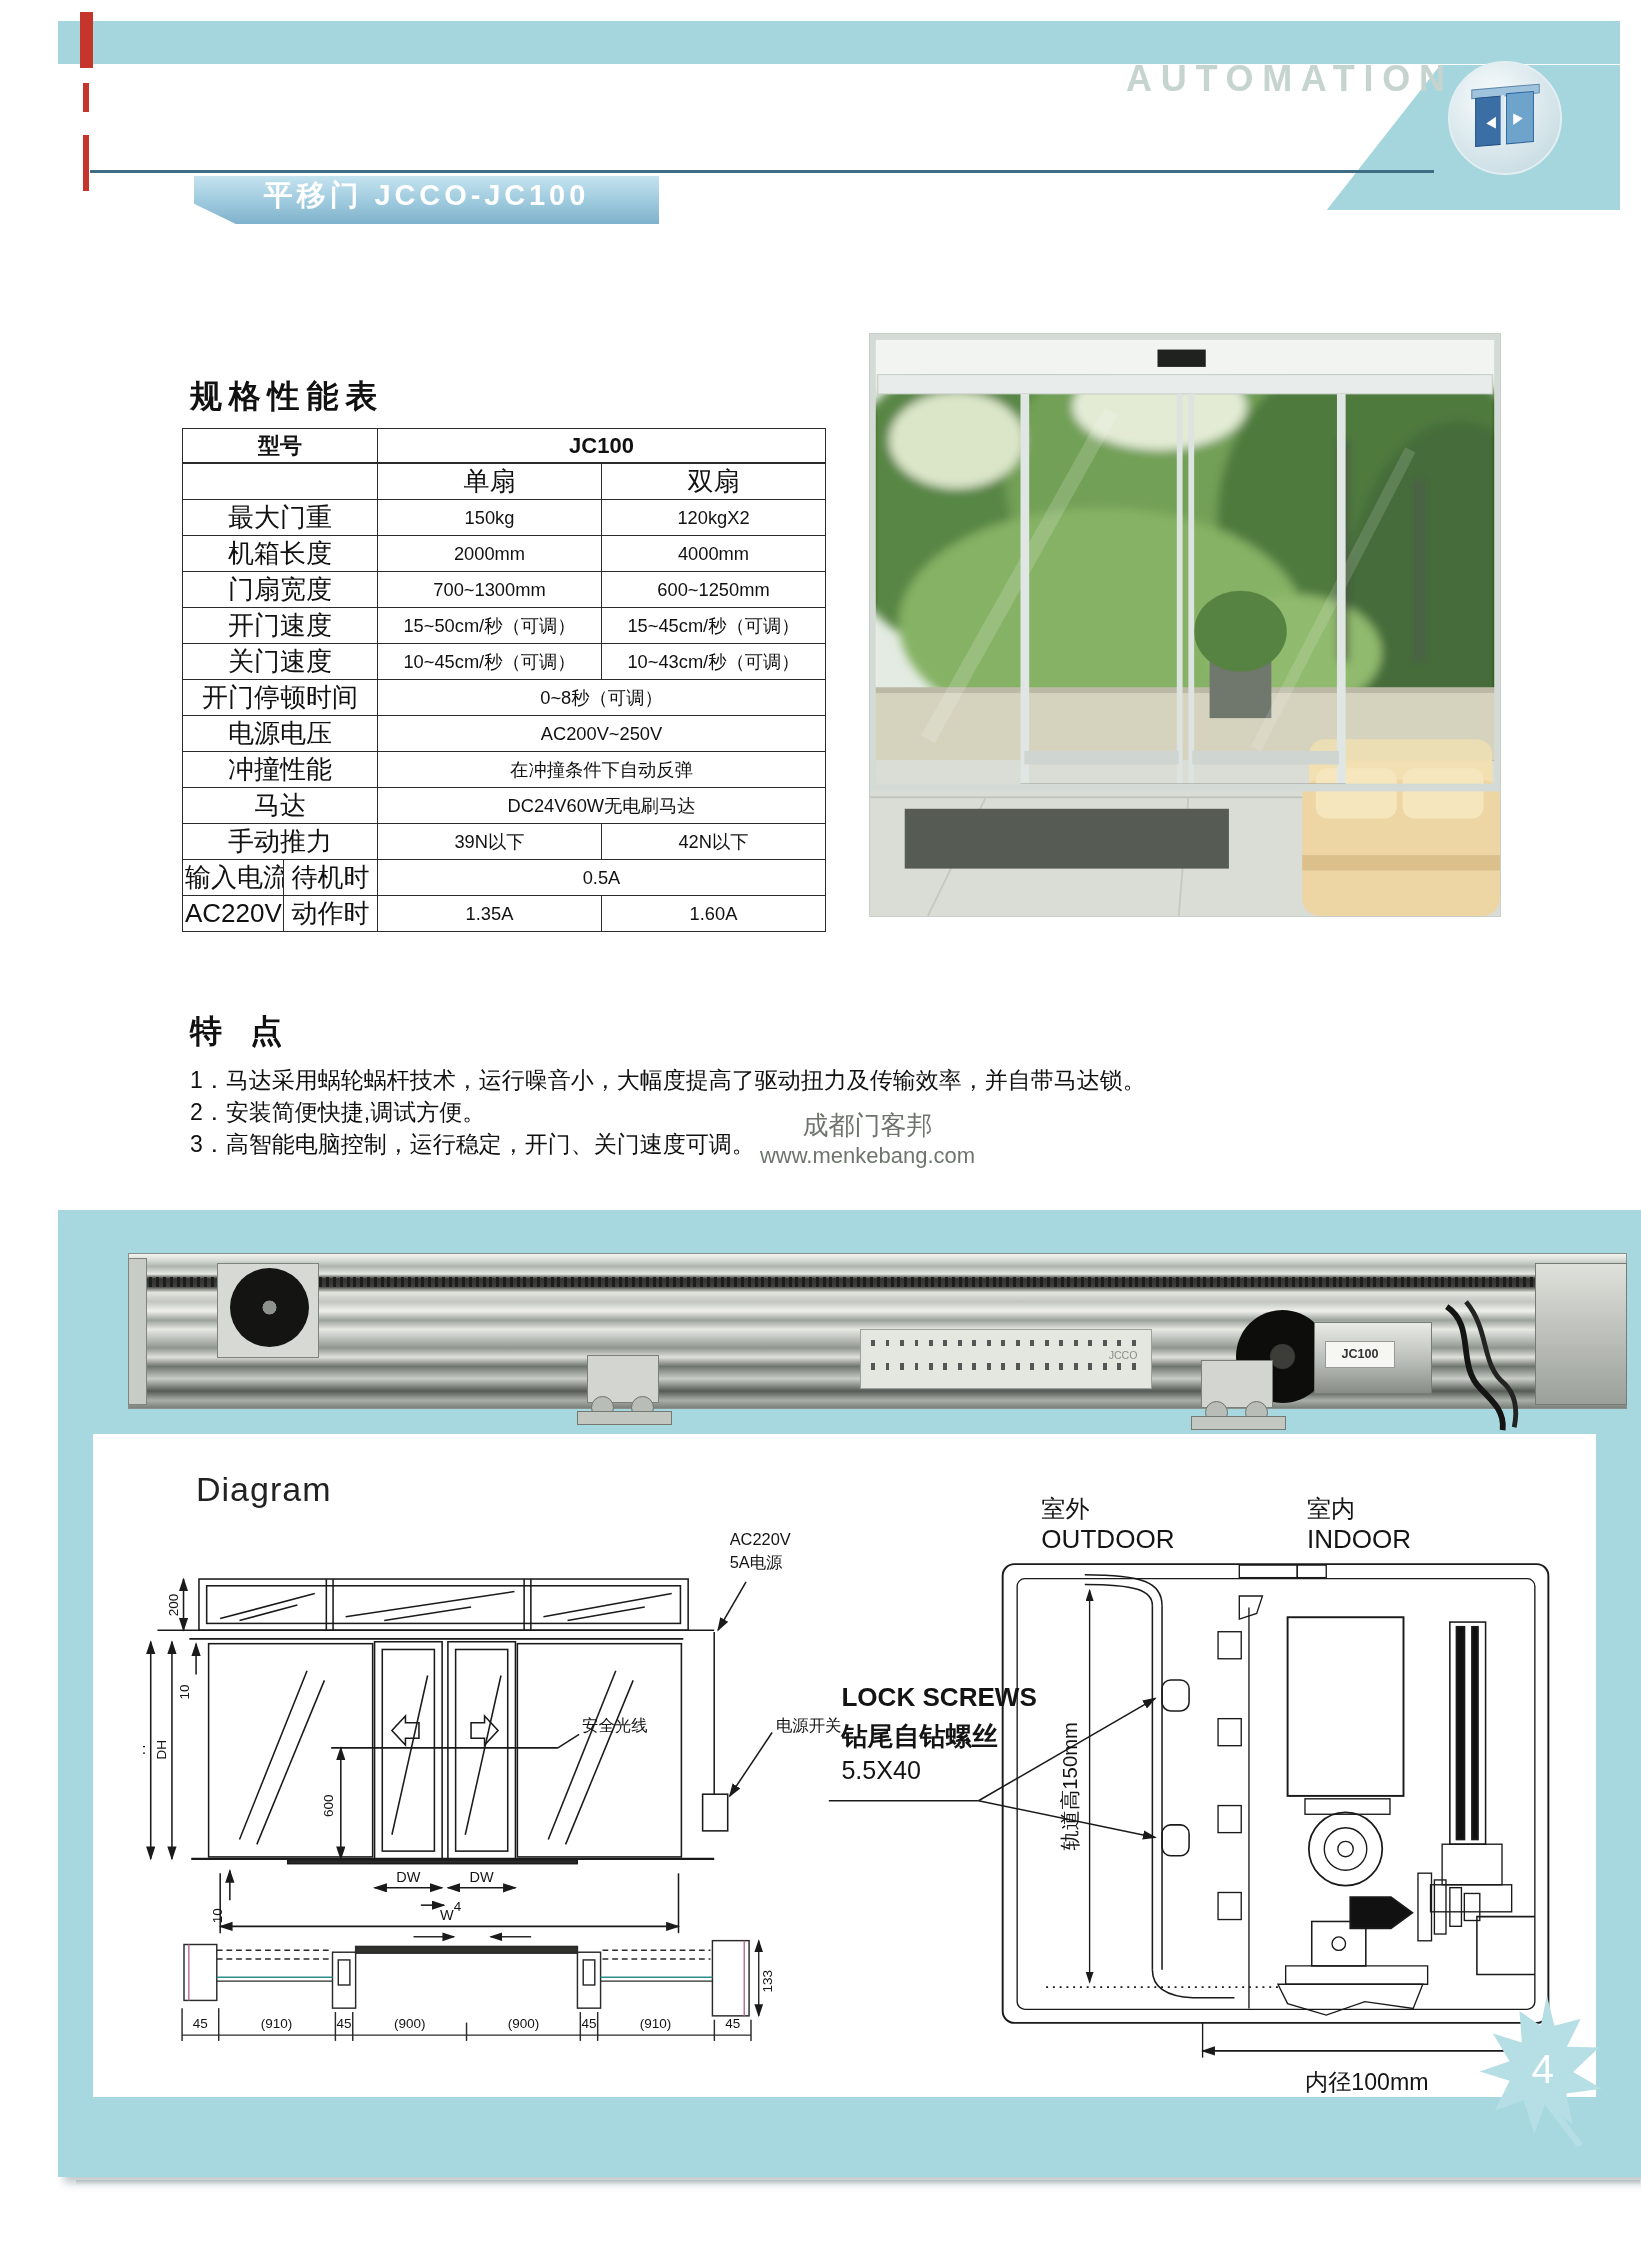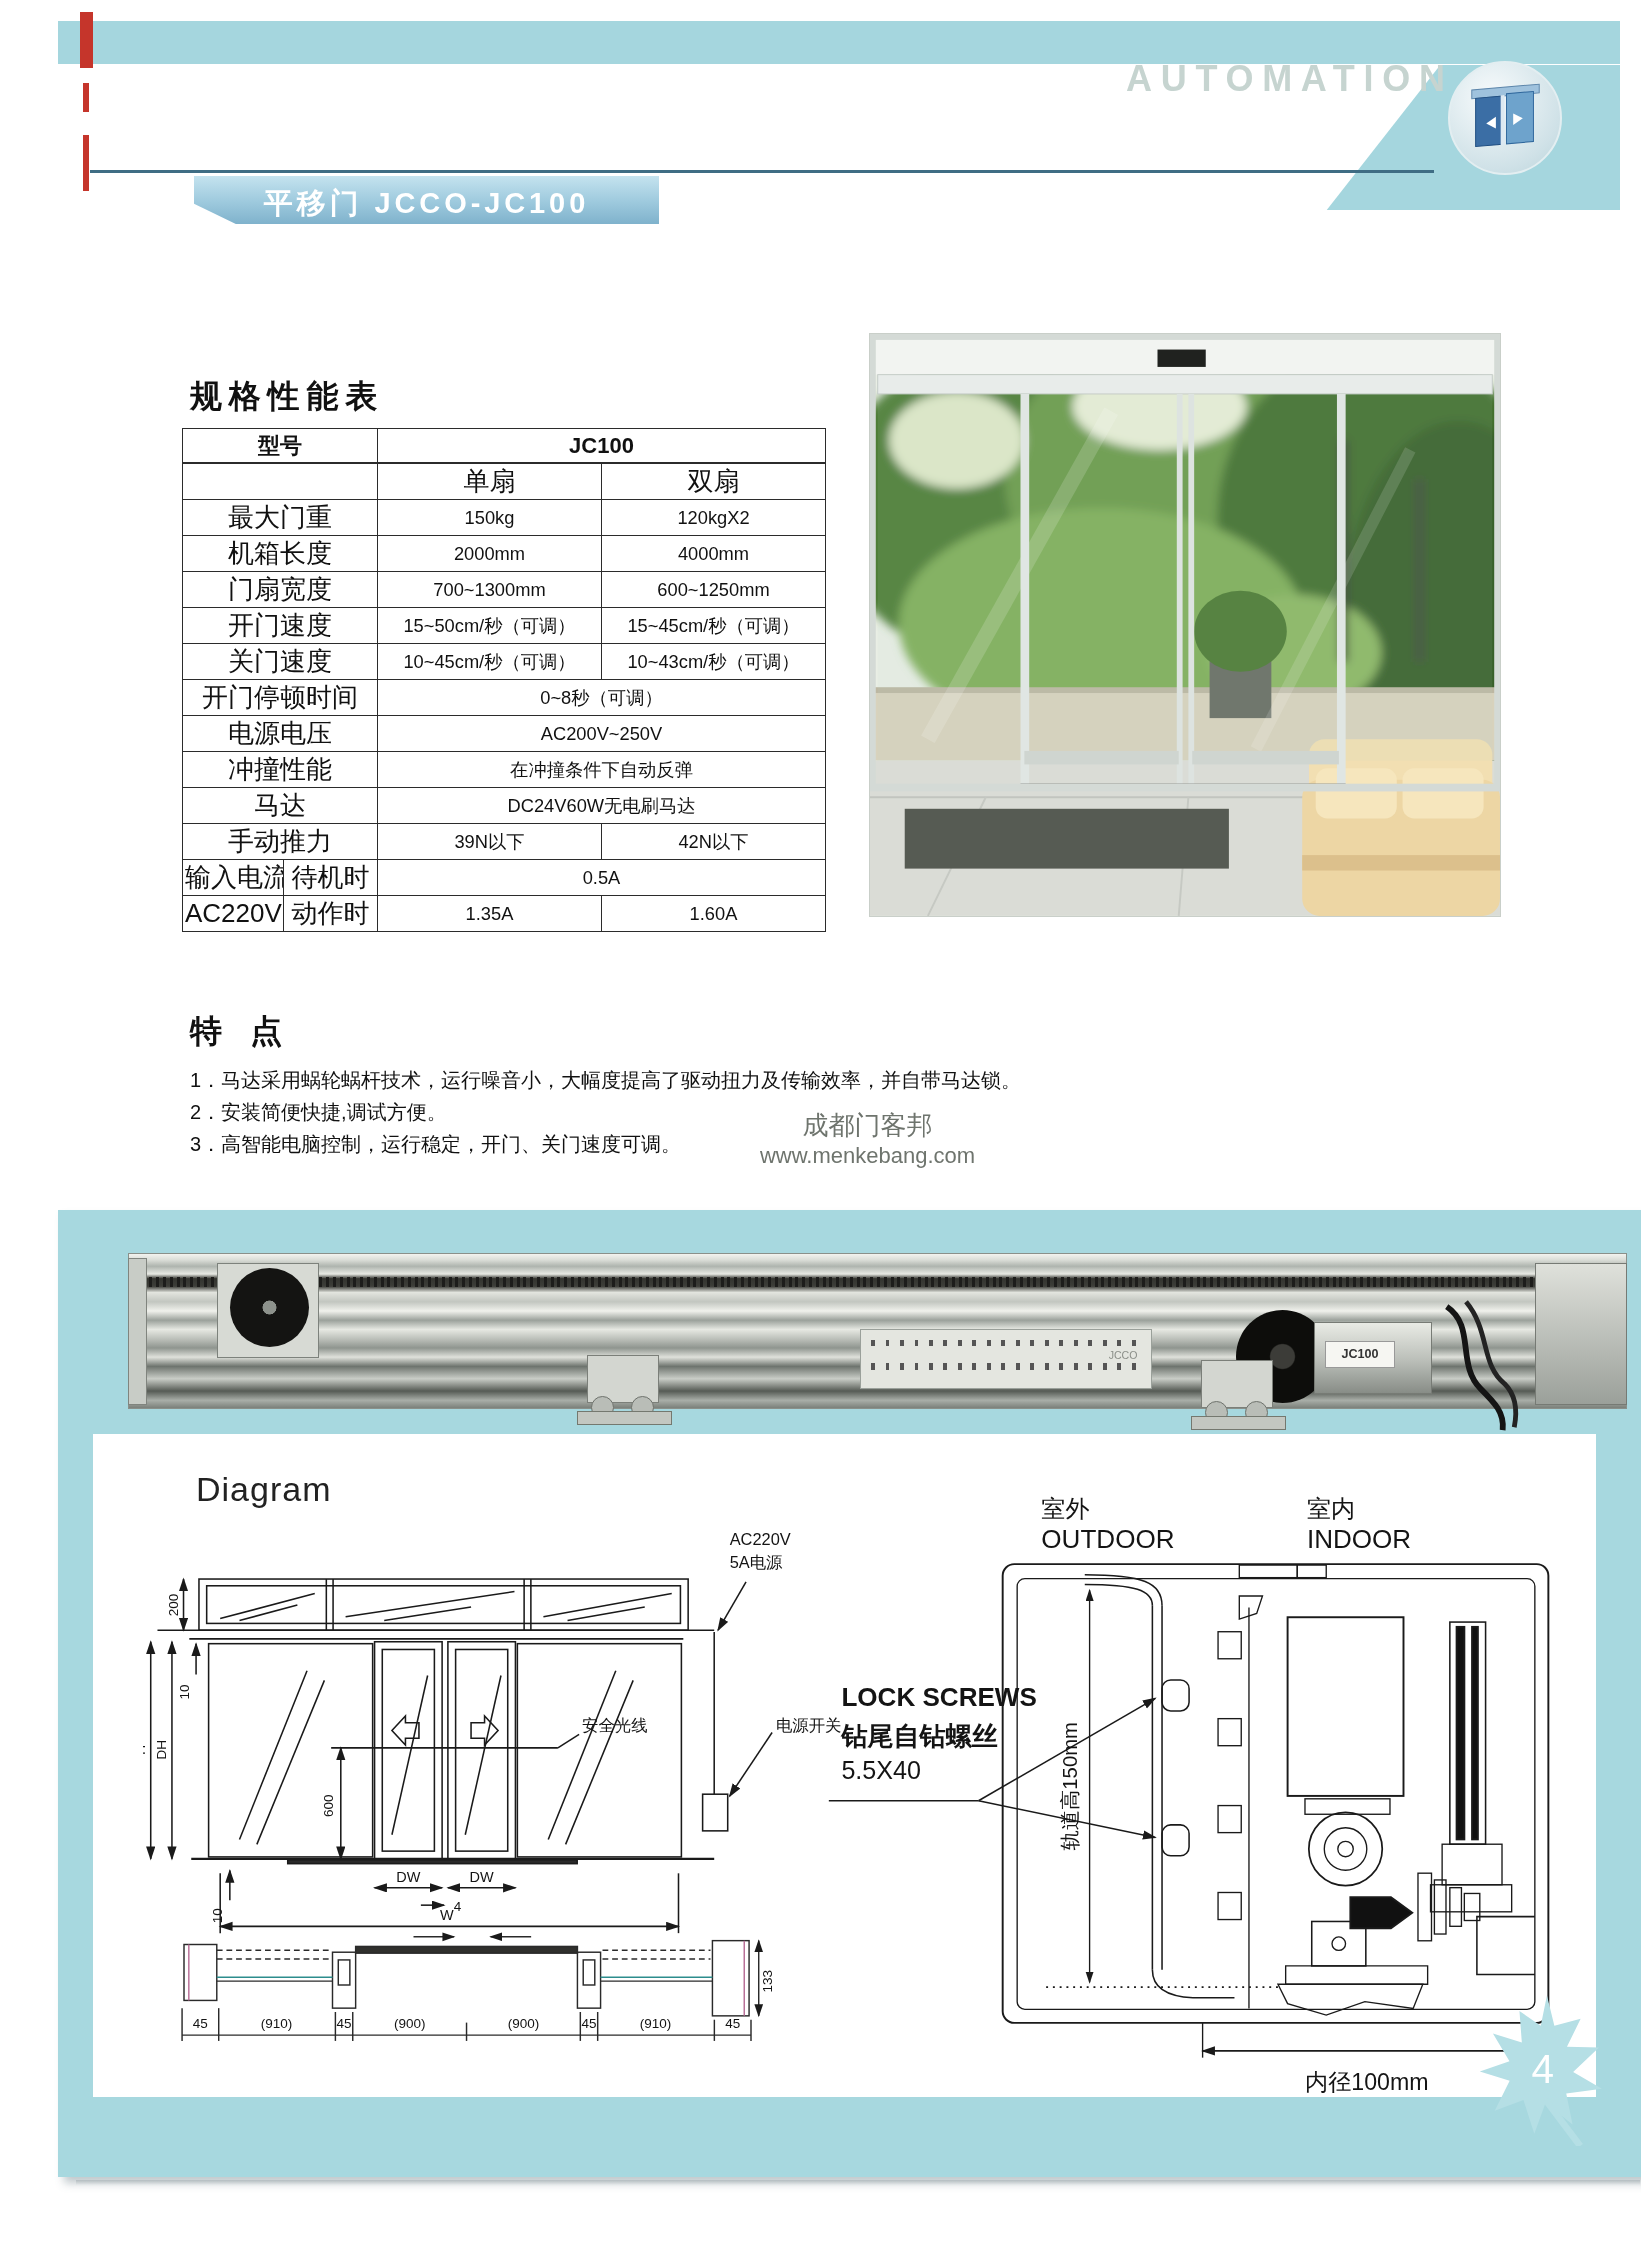--- a/index.html
+++ b/index.html
@@ -15,36 +15,36 @@
   .rule-line{left:53px;top:170px;width:1344px;height:2.9px;background:#3f6d84;}
   .badge{left:1411px;top:61px;width:110px;height:110px;border-radius:50%;
          background:radial-gradient(circle at 38% 32%,#f8fbfc,#cfe1e7 70%,#b9d3da);
          border:2.9px solid #e3eef1;display:flex;align-items:center;justify-content:center;}
   .redmark1{left:43px;top:11.6px;width:12.6px;height:56px;background:#c5352b;}
   .redmark2{left:46px;top:83px;width:5.8px;height:29px;background:#c5352b;}
   .redmark3{left:46px;top:135px;width:5.8px;height:56px;background:#c5352b;}
   .ribbon{left:157px;top:176px;width:465px;height:48px;
           background:linear-gradient(180deg,#c4e3ef 0%,#9dc9dd 55%,#7fb2cc 100%);
           clip-path:polygon(0 0,100% 0,100% 100%,9% 100%,0 58%);
-          display:flex;align-items:flex-end;justify-content:center;}
+          display:flex;align-items:flex-start;justify-content:center;}
   .ribbon span{color:#fff;font-size:29px;font-weight:bold;letter-spacing:3.9px;}
 
   
   .spec-heading{left:153px;top:375px;font-size:32px;font-weight:bold;letter-spacing:6.8px;}
   table.spec{left:145px;top:428px;position:absolute;border-collapse:collapse;table-layout:fixed;
              width:643px;font-size:18.3px;}
   table.spec td{border:1.9px solid #2b2b2b;text-align:center;vertical-align:middle;height:30px;
                 padding:0 1.9px;white-space:nowrap;overflow:hidden;}
   table.spec .lbl{font-weight:normal;font-size:26px;}
   table.spec .hdr{font-weight:bold;font-size:22px;height:33px;border-bottom-width:2.9px;}
   .photo-wrap{left:832px;top:333px;width:630px;height:582px;border:1px solid #c9cfc9;}
 
   
   .feat-heading{left:153px;top:1010px;font-size:32px;font-weight:bold;letter-spacing:9.7px;text-align:right;}
-  .feat-list{left:153px;top:1064px;width:966px;font-size:20px;line-height:32px;}
+  .feat-list{left:153px;top:1064px;width:966px;font-size:23px;line-height:32px;}
   .watermark{left:676px;top:1108px;width:309px;text-align:center;color:#5f655e;opacity:.9;}
   .watermark .w1{font-size:26px;font-weight:normal;}
   .watermark .w2{font-size:22px;}
 
   
   .teal-frame{left:21px;top:1210px;width:1591px;height:967px;background:#a7d8df;
               box-shadow:5.8px 6.8px 8.7px rgba(110,130,140,.45);}
   .white-box{position:absolute;left:35px;top:224px;width:1503px;height:663px;background:#fff;}
   .diagram-heading{left:159px;top:1470px;font-size:34px;color:#222;letter-spacing:1px;}
 

